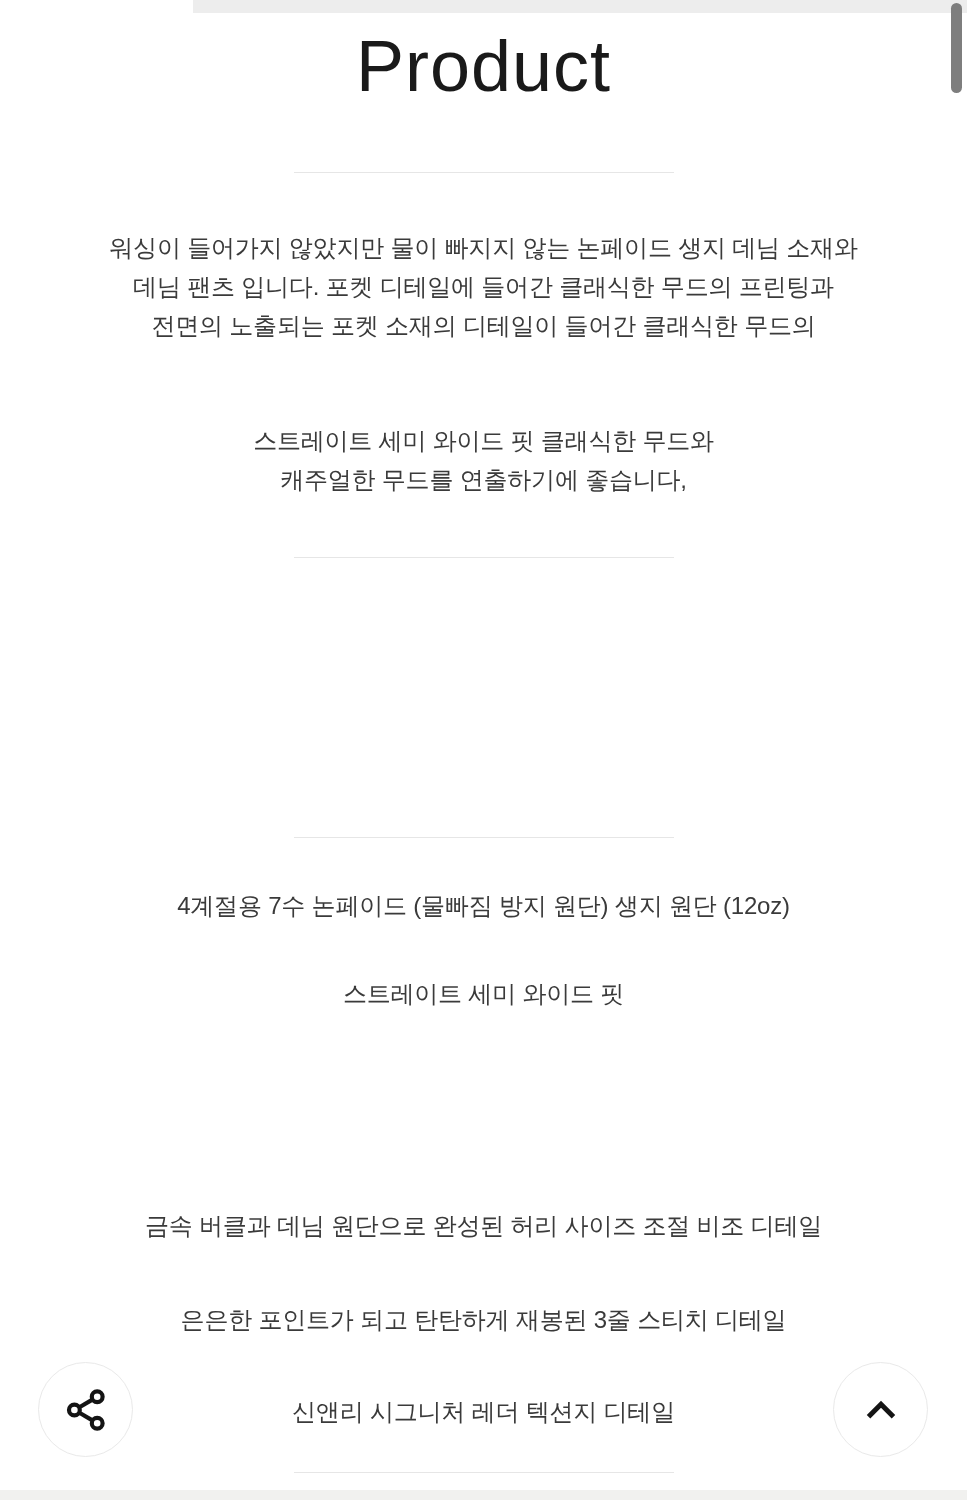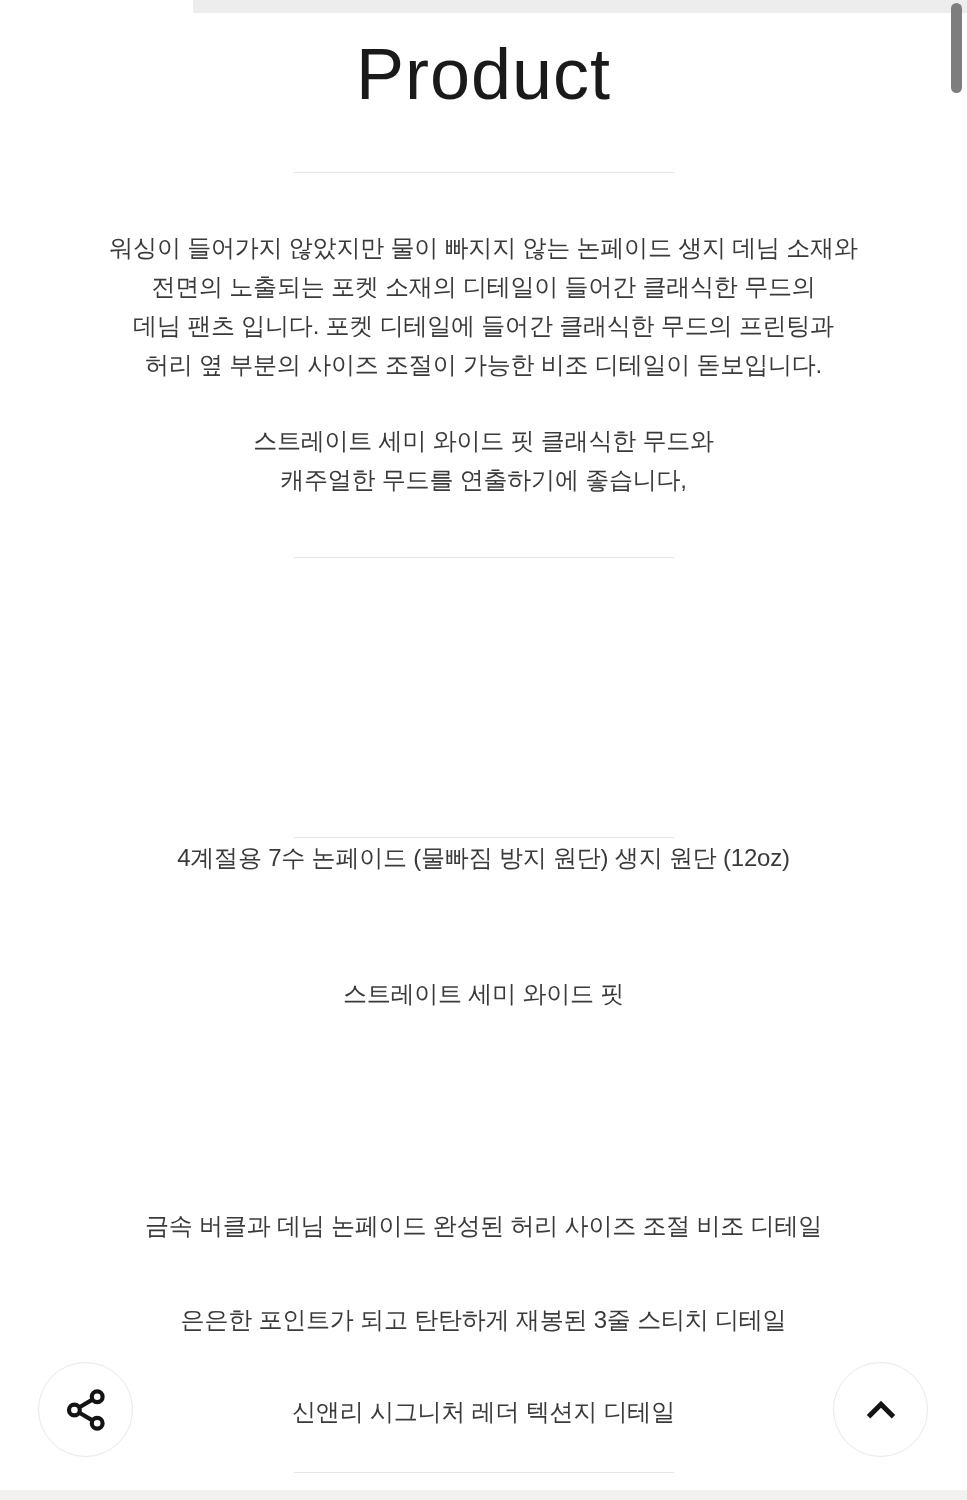--- a/index.html
+++ b/index.html
@@ -19,42 +19,42 @@
     background: #f1f1ef;
   }
   .scrollbar-thumb {
     position: absolute; left: 951px; top: 3px; width: 11px; height: 90px;
     border-radius: 6px; background: #7e7e7e;
   }
 
   .big-heading {
     position: absolute; left: 0; width: 100%; text-align: center;
     font-size: 72px; font-weight: 300; letter-spacing: 1px;
-    color: #1a1a1a; line-height: 80px; white-space: nowrap; margin-top: 8px;
+    color: #1a1a1a; line-height: 80px; white-space: nowrap;
   }
   .heading-product { top: 26px; }
   .heading-details { top: 688px; }
 
   .divider {
     position: absolute; left: 50%; transform: translateX(-50%);
     width: 380px; height: 1px; background: #e6e6e6;
   }
   .divider-1 { top: 172px; }
   .divider-2 { top: 557px; }
   .divider-3 { top: 837px; }
   .divider-4 { top: 1472px; }
 
   .para {
     position: absolute; left: 0; width: 100%; text-align: center;
     font-size: 24px; line-height: 39px; color: #3a3a3a;
     font-weight: 400; letter-spacing: -0.2px;
   }
   .para-1 { top: 228px; }
   .para-2 { top: 421px; }
-  .item-1 { top: 838px; }
+  .item-1 { top: 886px; }
   .item-2 { top: 974px; }
   .item-3 { top: 1067px; }
   .item-4 { top: 1206px; }
   .item-5 { top: 1300px; text-align: center; }
   .item-6 { top: 1392px; }
 
   .fab {
     position: absolute; width: 95px; height: 95px; border-radius: 50%;
     background: #ffffff; border: 1px solid #e9e9e9;
     display: flex; align-items: center; justify-content: center;
@@ -71,23 +71,22 @@
 
   <div class="top-strip"></div>
   <div class="scrollbar-thumb"></div>
 
   <h1 class="big-heading heading-product">Product</h1>
 
   <div class="divider divider-1"></div>
 
   <div class="para para-1">
     <div>워싱이 들어가지 않았지만 물이 빠지지 않는 논페이드 생지 데님 소재와</div>
+    <div>데님 팬츠 입니다. 포켓 디테일에 들어간 클래식한 무드의 프린팅과</div>
     <div>전면의 노출되는 포켓 소재의 디테일이 들어간 클래식한 무드의</div>
-    <div>데님 팬츠 입니다. 포켓 디테일에 들어간 클래식한 무드의 프린팅과</div>
-    <div>허리 옆 부분의 사이즈 조절이 가능한 비조 디테일이 돋보입니다.</div>
   </div>
 
   <div class="para para-2">
     <div>스트레이트 세미 와이드 핏 클래식한 무드와</div>
     <div>캐주얼한 무드를 연출하기에 좋습니다,</div>
   </div>
 
   <div class="divider divider-2"></div>
 
 
@@ -98,21 +97,21 @@
   </div>
 
   <div class="para item-2">
     <div>스트레이트 세미 와이드 핏</div>
   </div>
 
   <div class="para item-3">
   </div>
 
   <div class="para item-4">
-    <div>금속 버클과 데님 논페이드 완성된 허리 사이즈 조절 비조 디테일</div>
+    <div>금속 버클과 데님 원단으로 완성된 허리 사이즈 조절 비조 디테일</div>
   </div>
 
   <div class="para item-5">
     <div>은은한 포인트가 되고 탄탄하게 재봉된 3줄 스티치 디테일</div>
   </div>
 
   <div class="para item-6">
     <div>신앤리 시그니처 레더 텍션지 디테일</div>
   </div>
 

